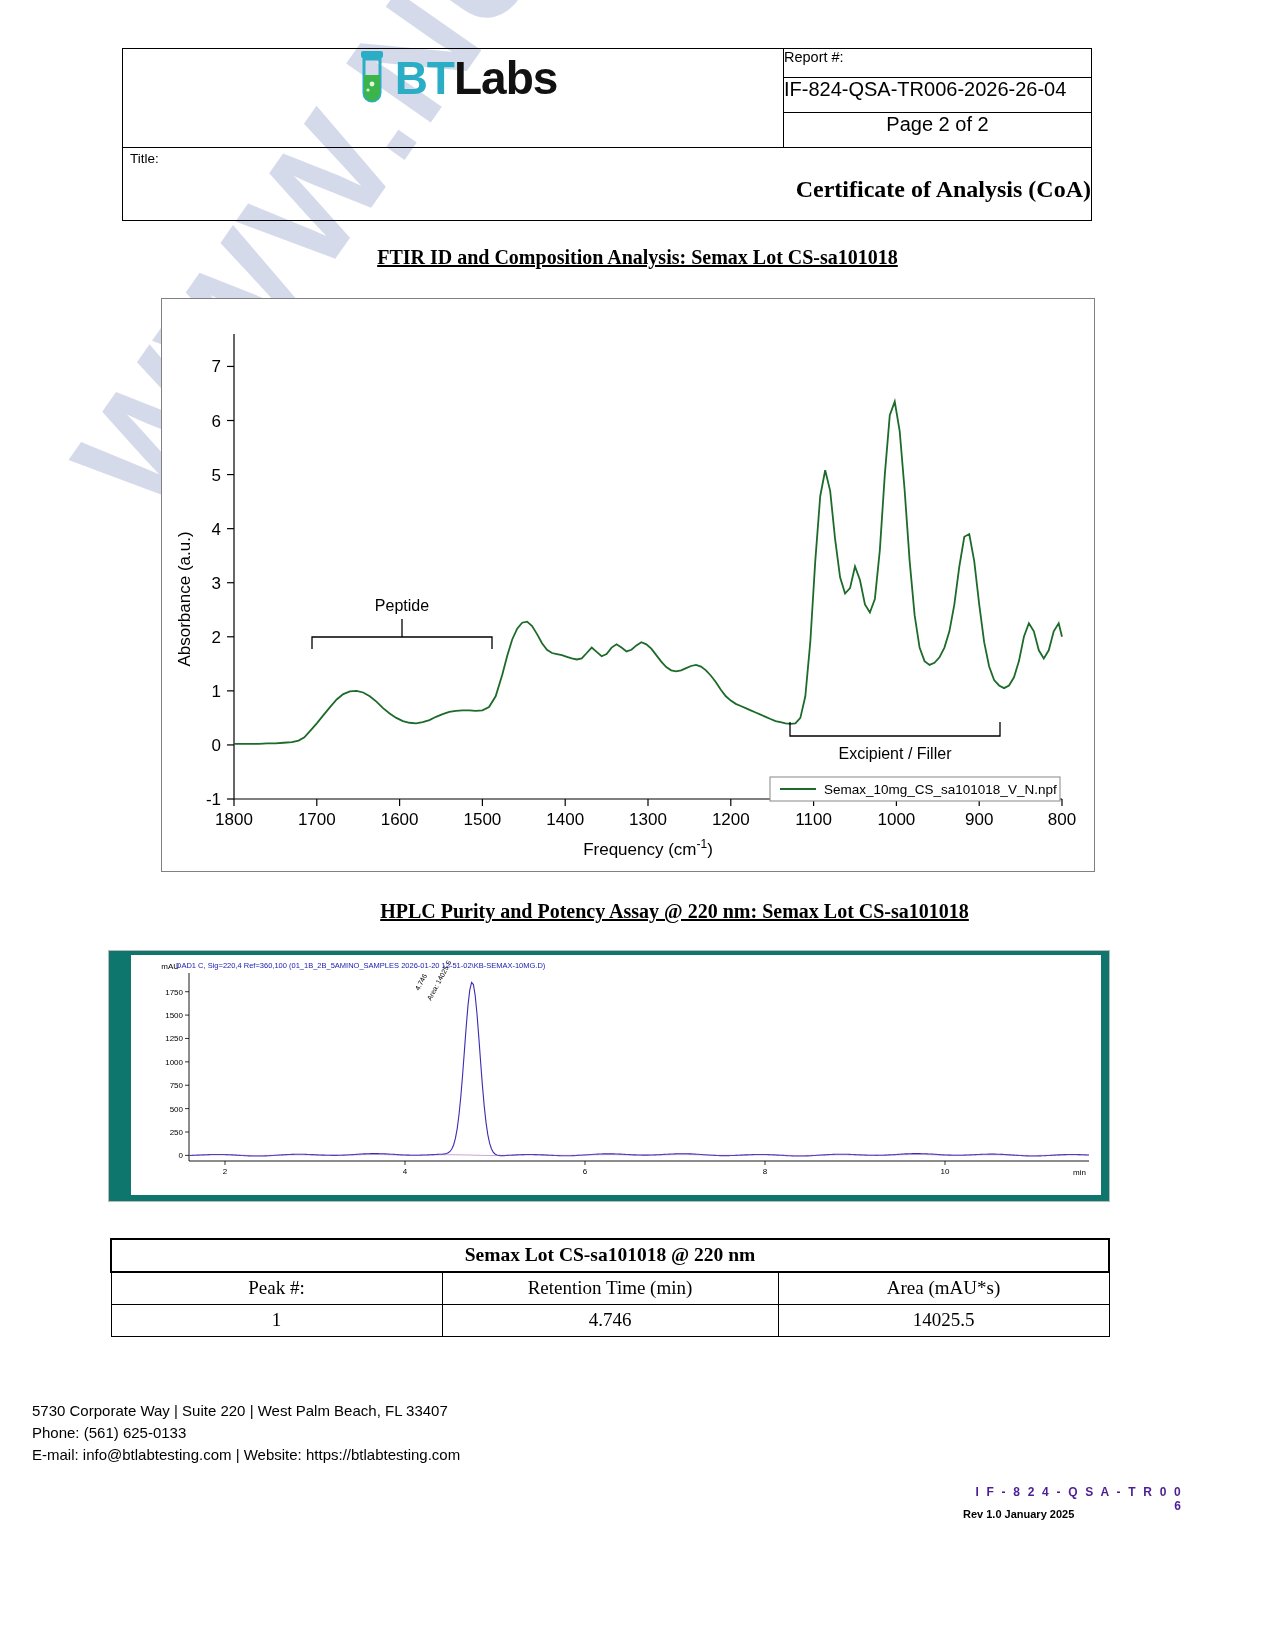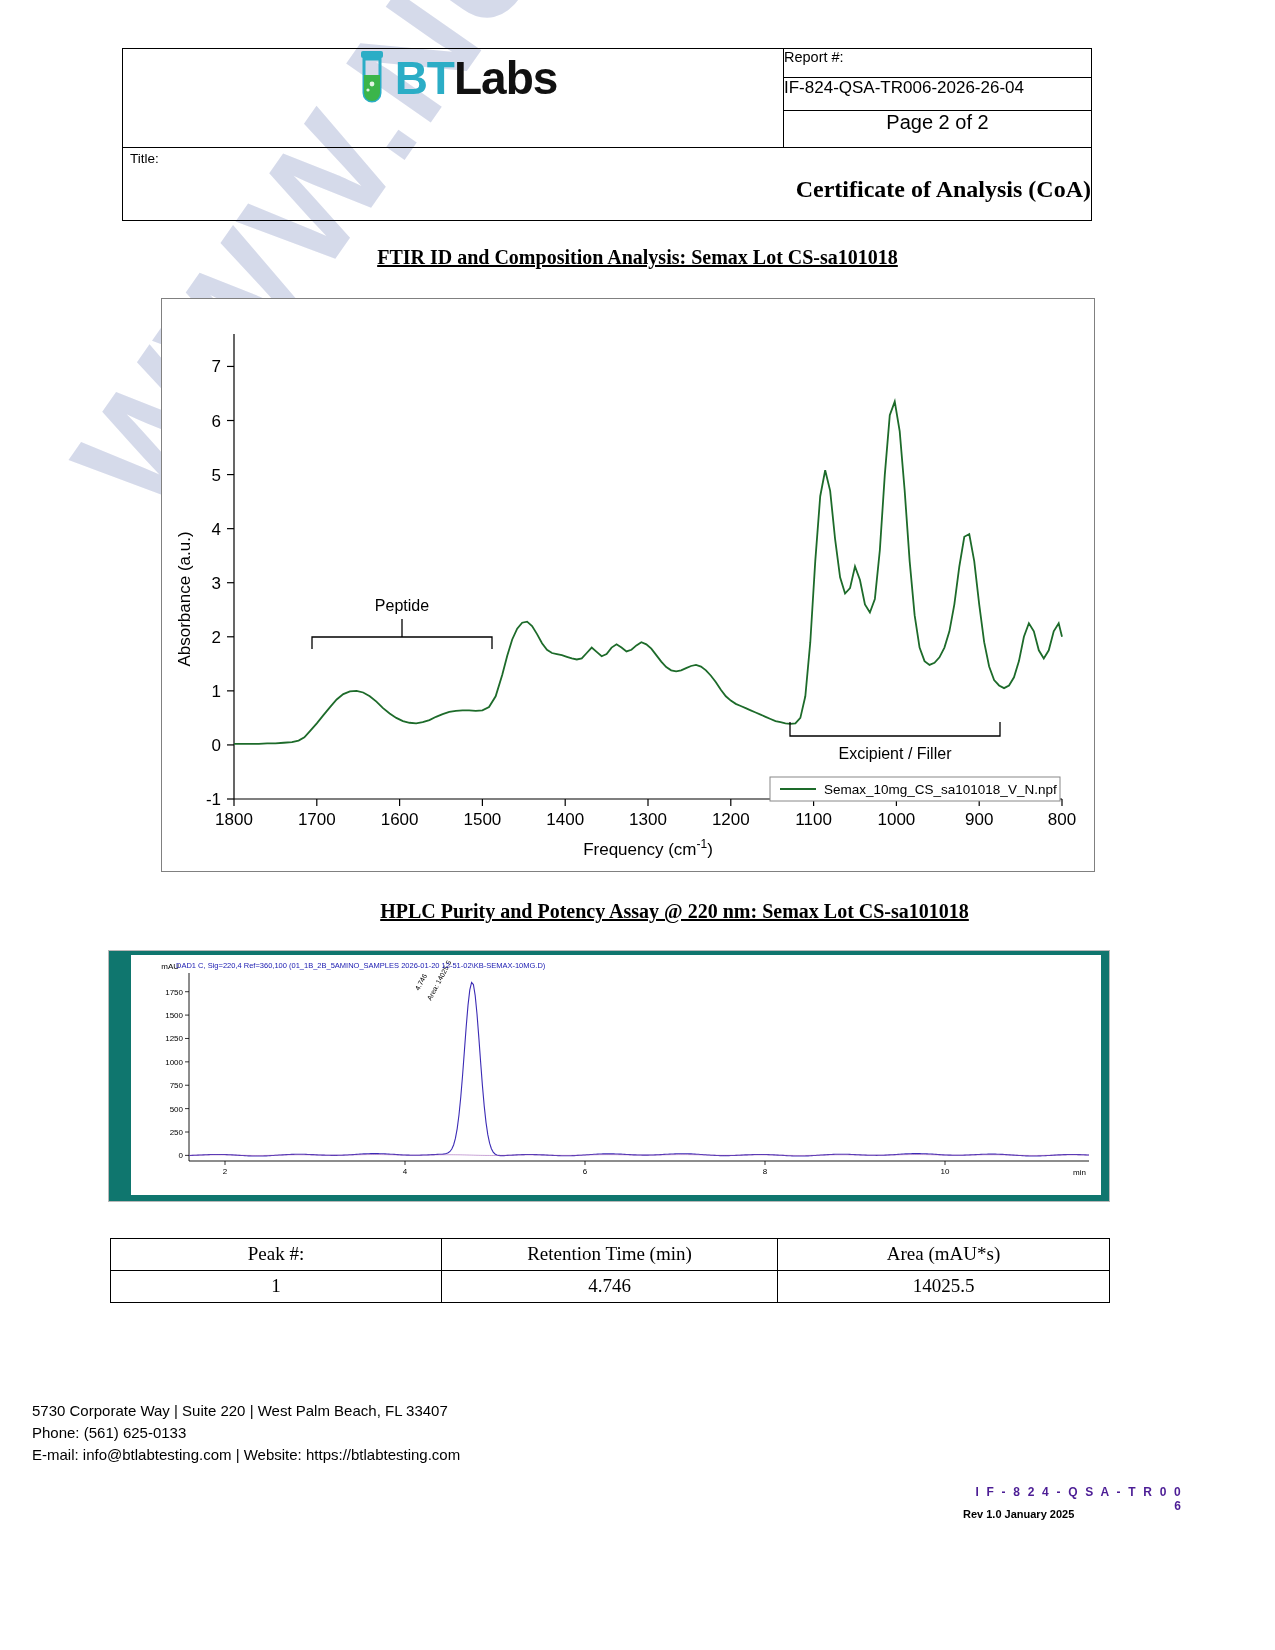--- a/index.html
+++ b/index.html
@@ -82,21 +82,21 @@
   .logo-bt { color: #2badc6; }
   .logo-labs { color: #111; }
 
   .report-no-cell {
     padding: 4px 8px 4px 8px;
     font-size: 14.5px;
     height: 28px;
   }
   .report-val-cell {
     padding: 3px 8px;
-    font-size: 17px;
+    font-size: 20px;
   }
   .page-cell {
     padding: 3px 8px;
     font-size: 20px;
     text-align: center;
   }
   .title-cell {
     height: 72px;
     position: relative;
   }
@@ -402,20 +402,23 @@
         <g>
           <text id="hplc-peak-rt" x="288" y="36" font-size="7" transform="rotate(-62 288 36)">4.746</text>
           <text id="hplc-peak-area" x="300" y="46" font-size="7" transform="rotate(-62 300 46)">Area: 14025.5</text>
         </g>
       </svg>
     </div>
   </div>
 
   <table class="results-table">
     <tbody>
+        <tr>
+      <td class="tbl-title outer" colspan="3">Semax Lot CS-sa101018 @ 220 nm</td>
+    </tr>
     <tr>
       <th style="width:330px">Peak #:</th>
       <th style="width:335px">Retention Time (min)</th>
       <th>Area (mAU*s)</th>
     </tr>
     <tr>
       <td>1</td>
       <td>4.746</td>
       <td>14025.5</td>
     </tr>

